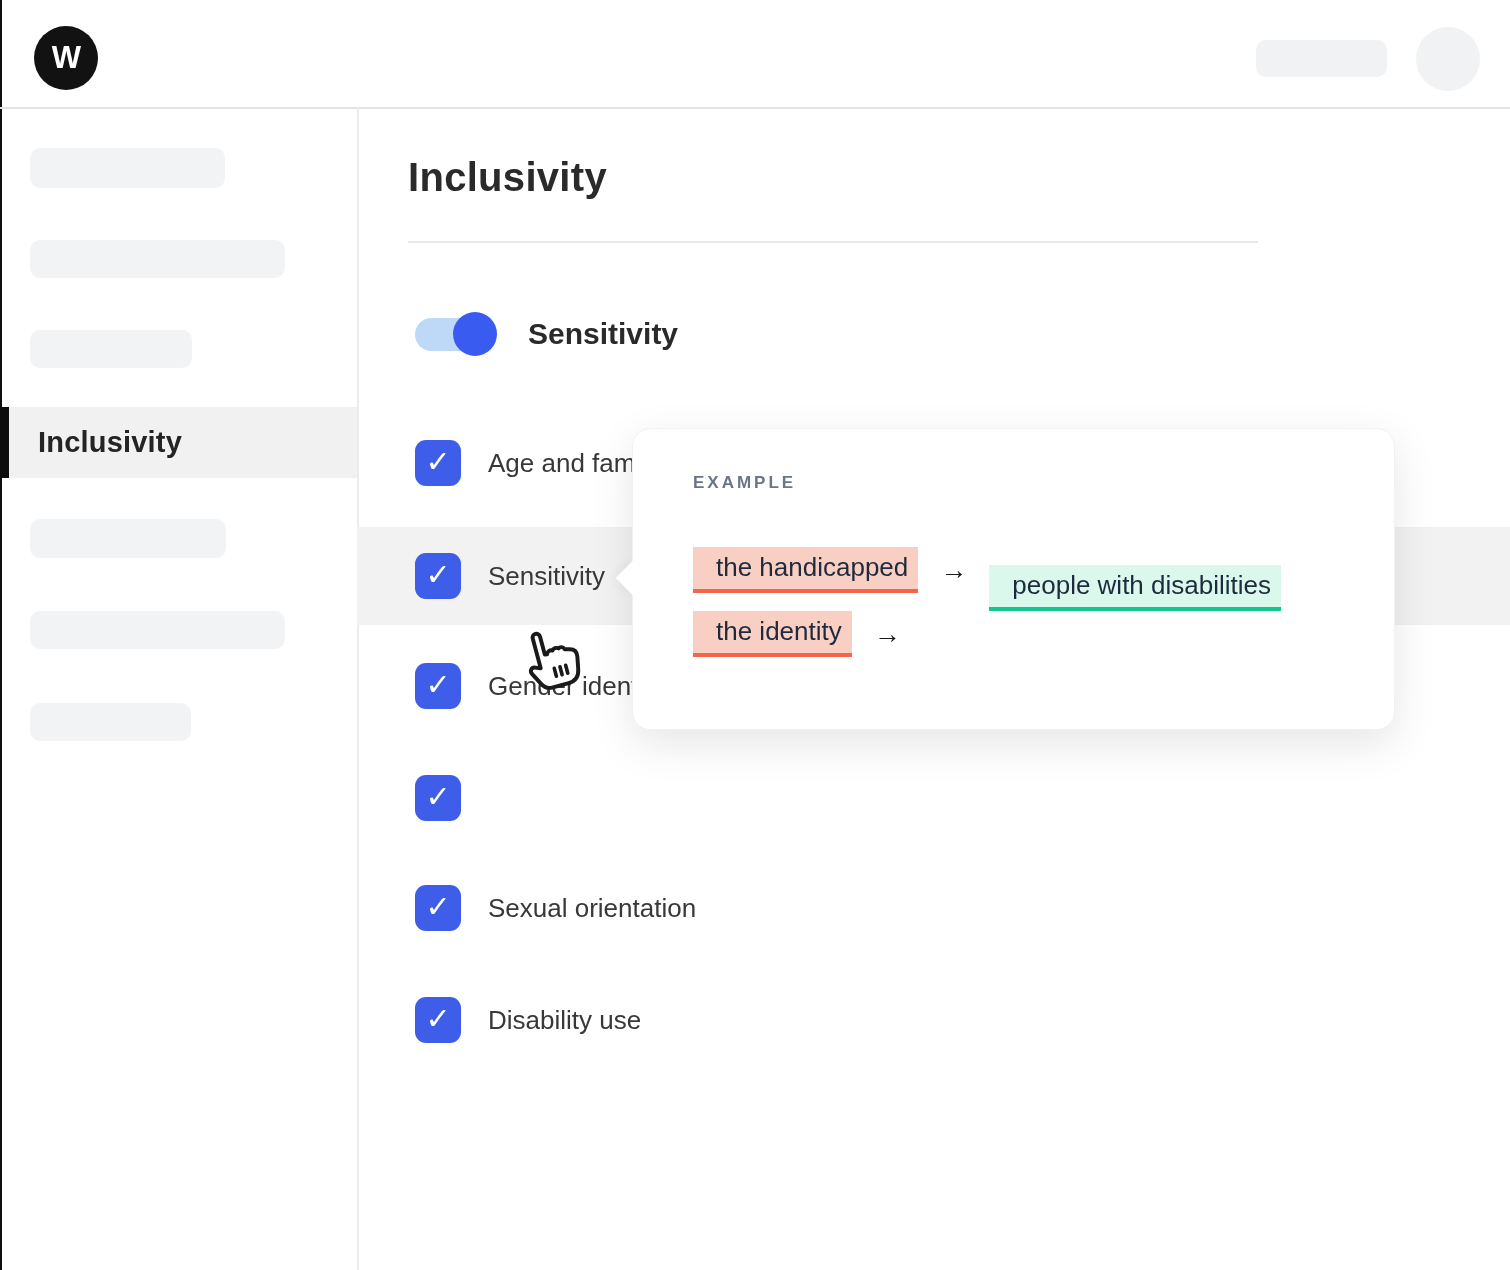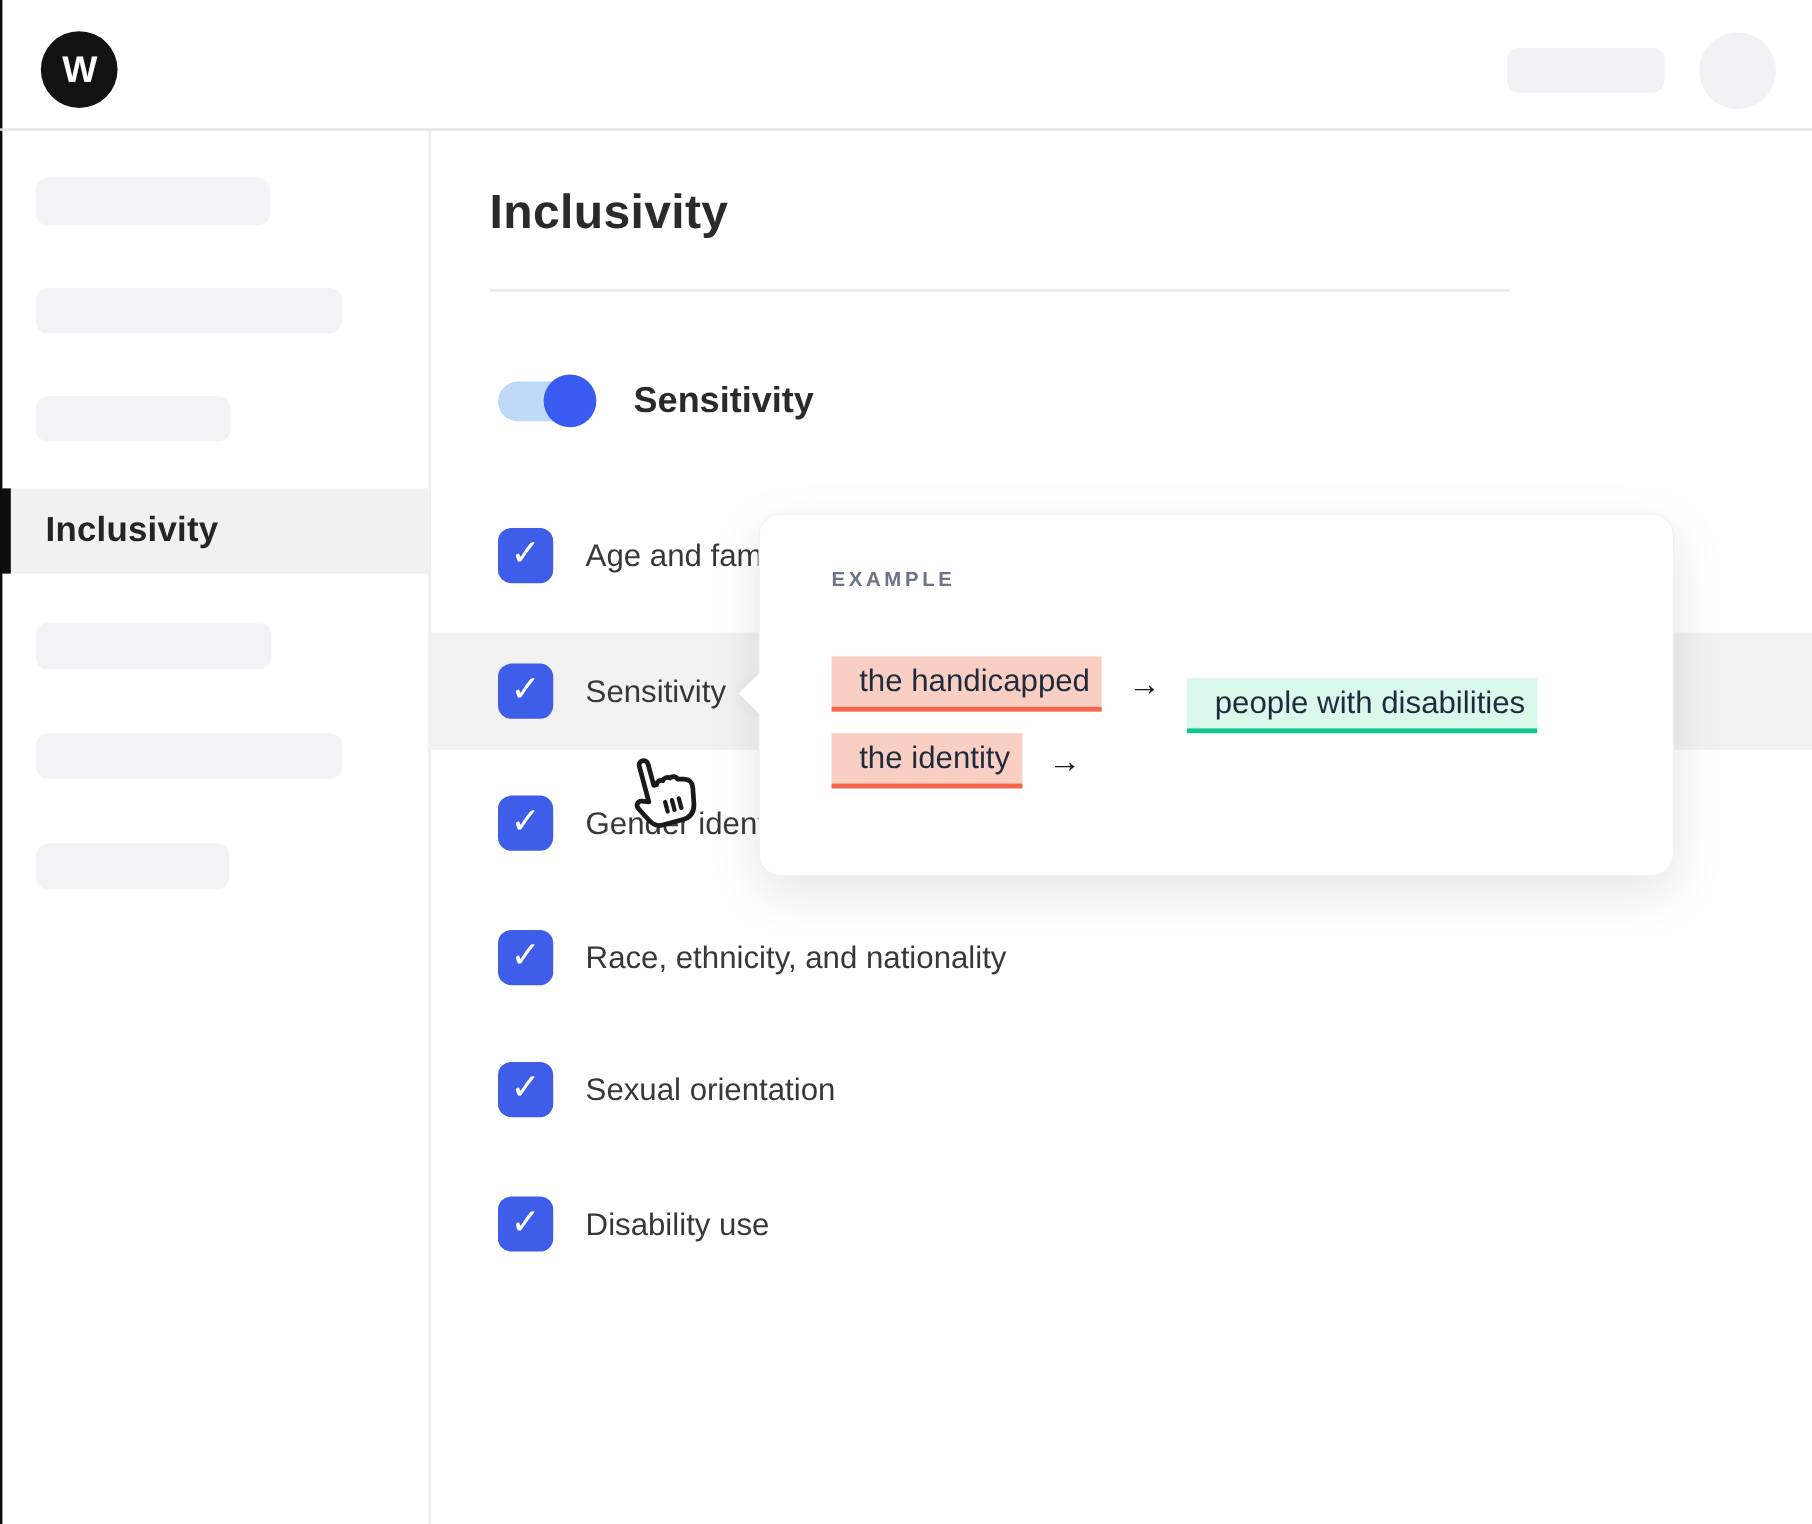--- a/index.html
+++ b/index.html
@@ -121,21 +121,20 @@
     <div class="checkbox">
       <span class="check-glyph">✓</span>
     </div>
     <span class="category-label">Gender identity</span>
   </div>
 
   <div class="category-row row-3">
     <div class="checkbox">
       <span class="check-glyph">✓</span>
     </div>
-    <span class="category-label">Race, ethnicity, and nationality</span>
   </div>
 
   <div class="category-row row-4">
     <div class="checkbox">
       <span class="check-glyph">✓</span>
     </div>
     <span class="category-label">Sexual orientation</span>
   </div>
 
   <div class="category-row row-5">

